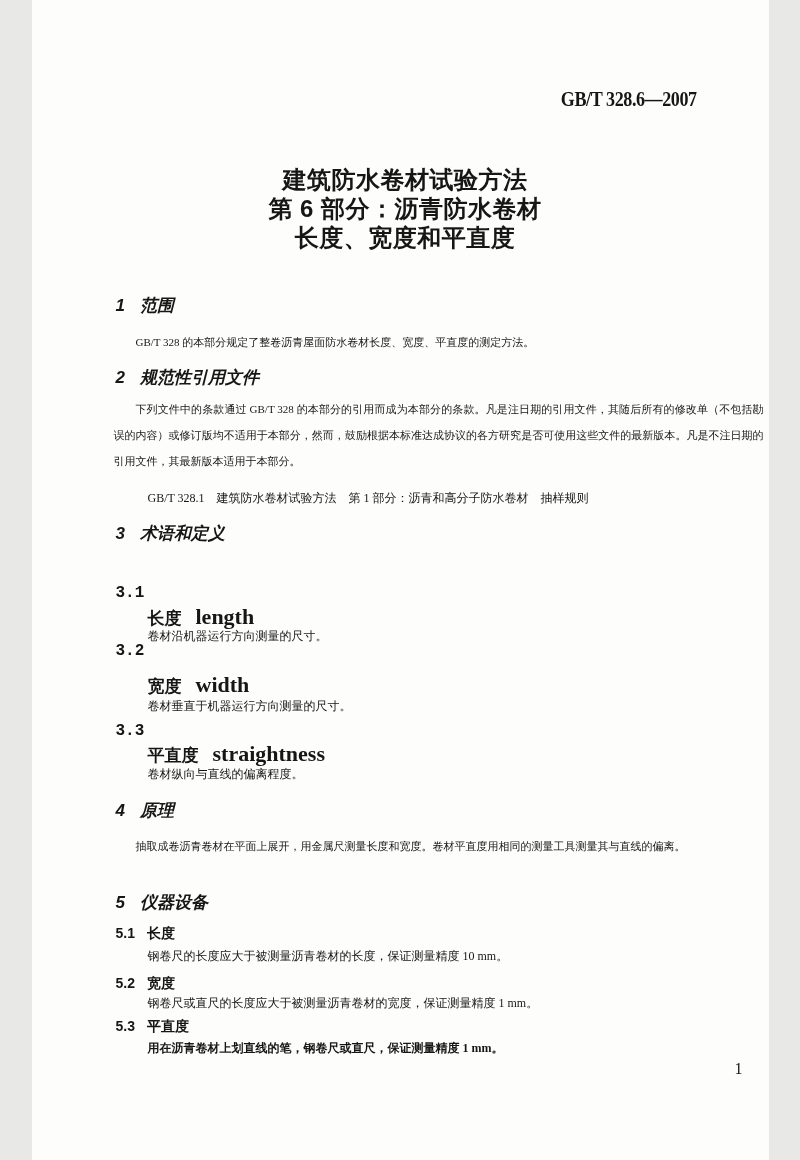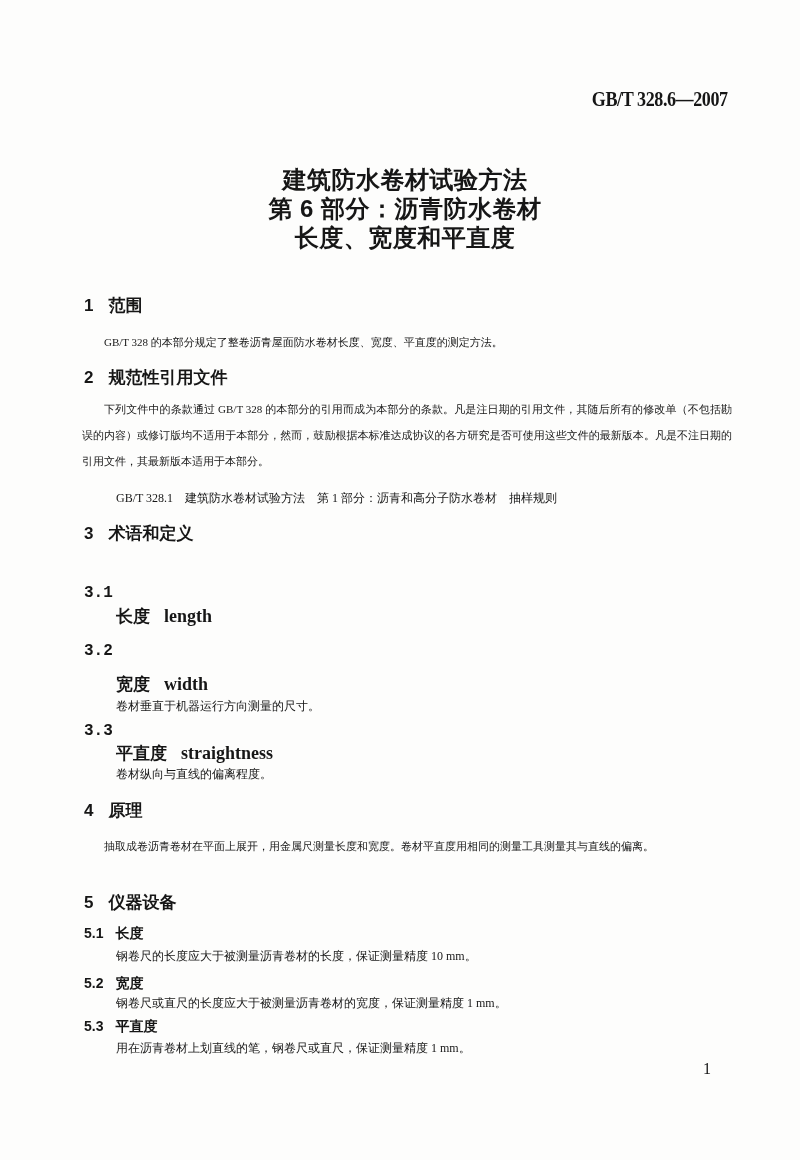--- a/index.html
+++ b/index.html
@@ -1,18 +1,18 @@
 <!DOCTYPE html>
 <html><head>
 <meta charset="utf-8">
 <style>
   html,body { margin:0; padding:0; background:#e8e8e6; }
   .page {
     position:relative;
-    width:800px; height:1160px;
+    width:737px; height:1160px;
     margin:0 auto;
     background:#fdfdfc;
     color:#161616;
     font-family:"Liberation Serif", serif;
     overflow:hidden;
   }
   
   .doc-code {
     position:absolute; top:86px; right:72px;
     font-family:"Liberation Serif", serif;
@@ -27,20 +27,21 @@
     font-family:"Liberation Sans", sans-serif;
     font-weight:bold; font-size:24px; line-height:29px;
     letter-spacing:0.5px;
   }
   
   .sec-h {
     position:absolute; left:84px;
     font-family:"Liberation Sans", sans-serif;
     font-weight:bold; font-size:17px; line-height:20px;
     white-space:nowrap;
+    font-style:italic;
   }
   .sec-h .t { margin-left:15px; }
   
   .sub-num {
     position:absolute; left:84px;
     font-family:Liberation Mono, monospace;
     font-weight:bold; font-size:16px; line-height:19px;
   }
   
   .para {
@@ -56,41 +57,41 @@
     font-family:"Liberation Serif", serif;
     white-space:nowrap;
   }
   .term-line { position:absolute; left:116px; line-height:21px; white-space:nowrap; }
   .term-line .zh {
     font-family:"Liberation Sans", sans-serif;
     font-weight:bold; font-size:17px;
   }
   .term-line .en {
     font-family:"Liberation Serif", serif;
-    font-weight:bold; font-size:18px; margin-left:14px;
+    font-weight:bold; font-size:22px; margin-left:14px;
   }
   .sub-h { position:absolute; left:84px; font-family:"Liberation Sans", sans-serif;
     font-weight:bold; font-size:14px; line-height:20px; white-space:nowrap; }
   .sub-h .t { margin-left:12px; }
   .page-num {
     position:absolute; top:1060px; left:703px;
     font-size:16px; font-family:"Liberation Serif", serif;
   }
   
   .y-s1h  { top:296px; }  .y-s1p  { top:329px; }
   .y-s2h  { top:368px; }  .y-s2p  { top:396px; } .y-s2ref{ top:488px; }
   .y-s3h  { top:524px; }  .y-s3i  { top:556px; }
   .y-t1n  { top:584px; }  .y-t1t  { top:606px; } .y-t1d  { top:626px; }
   .y-t2n  { top:642px;text-align:center; }  .y-t2t  { top:674px; } .y-t2d  { top:696px; }
   .y-t3n  { top:722px; }  .y-t3t  { top:743px; } .y-t3d  { top:764px; }
   .y-s4h  { top:801px; }  .y-s4p  { top:833px; }
   .y-s5h  { top:893px; }
   .y-i1h  { top:923px; }  .y-i1p  { top:946px; }
   .y-i2h  { top:973px; }  .y-i2p  { top:993px; }
-  .y-i3h  { top:1016px; } .y-i3p  { top:1038px; }
+  .y-i3h  { top:1016px; } .y-i3p  { top:1038px;font-weight:bold; }
 </style>
 </head>
 <body>
 
 <div class="page">
 
   <div class="doc-code">GB/T 328.6—2007</div>
 
   <div class="title-block">
     <div>建筑防水卷材试验方法</div>
@@ -102,20 +103,21 @@
   <div class="para y-s1p single">GB/T 328 的本部分规定了整卷沥青屋面防水卷材长度、宽度、平直度的测定方法。</div>
 
   <div class="sec-h y-s2h"><span class="n">2</span><span class="t">规范性引用文件</span></div>
   <div class="para y-s2p">下列文件中的条款通过 GB/T 328 的本部分的引用而成为本部分的条款。凡是注日期的引用文件，其随后所有的修改单（不包括勘误的内容）或修订版均不适用于本部分，然而，鼓励根据本标准达成协议的各方研究是否可使用这些文件的最新版本。凡是不注日期的引用文件，其最新版本适用于本部分。</div>
   <div class="iline y-s2ref">GB/T 328.1　建筑防水卷材试验方法　第 1 部分：沥青和高分子防水卷材　抽样规则</div>
 
   <div class="sec-h y-s3h"><span class="n">3</span><span class="t">术语和定义</span></div>
 
   <div class="sub-num y-t1n">3.1</div>
   <div class="term-line y-t1t"><span class="zh">长度</span><span class="en">length</span></div>
+  <div class="iline y-t1d">卷材沿机器运行方向测量的尺寸。</div>
 
   <div class="sub-num y-t2n">3.2</div>
   <div class="term-line y-t2t"><span class="zh">宽度</span><span class="en">width</span></div>
   <div class="iline y-t2d">卷材垂直于机器运行方向测量的尺寸。</div>
 
   <div class="sub-num y-t3n">3.3</div>
   <div class="term-line y-t3t"><span class="zh">平直度</span><span class="en">straightness</span></div>
   <div class="iline y-t3d">卷材纵向与直线的偏离程度。</div>
 
   <div class="sec-h y-s4h"><span class="n">4</span><span class="t">原理</span></div>

